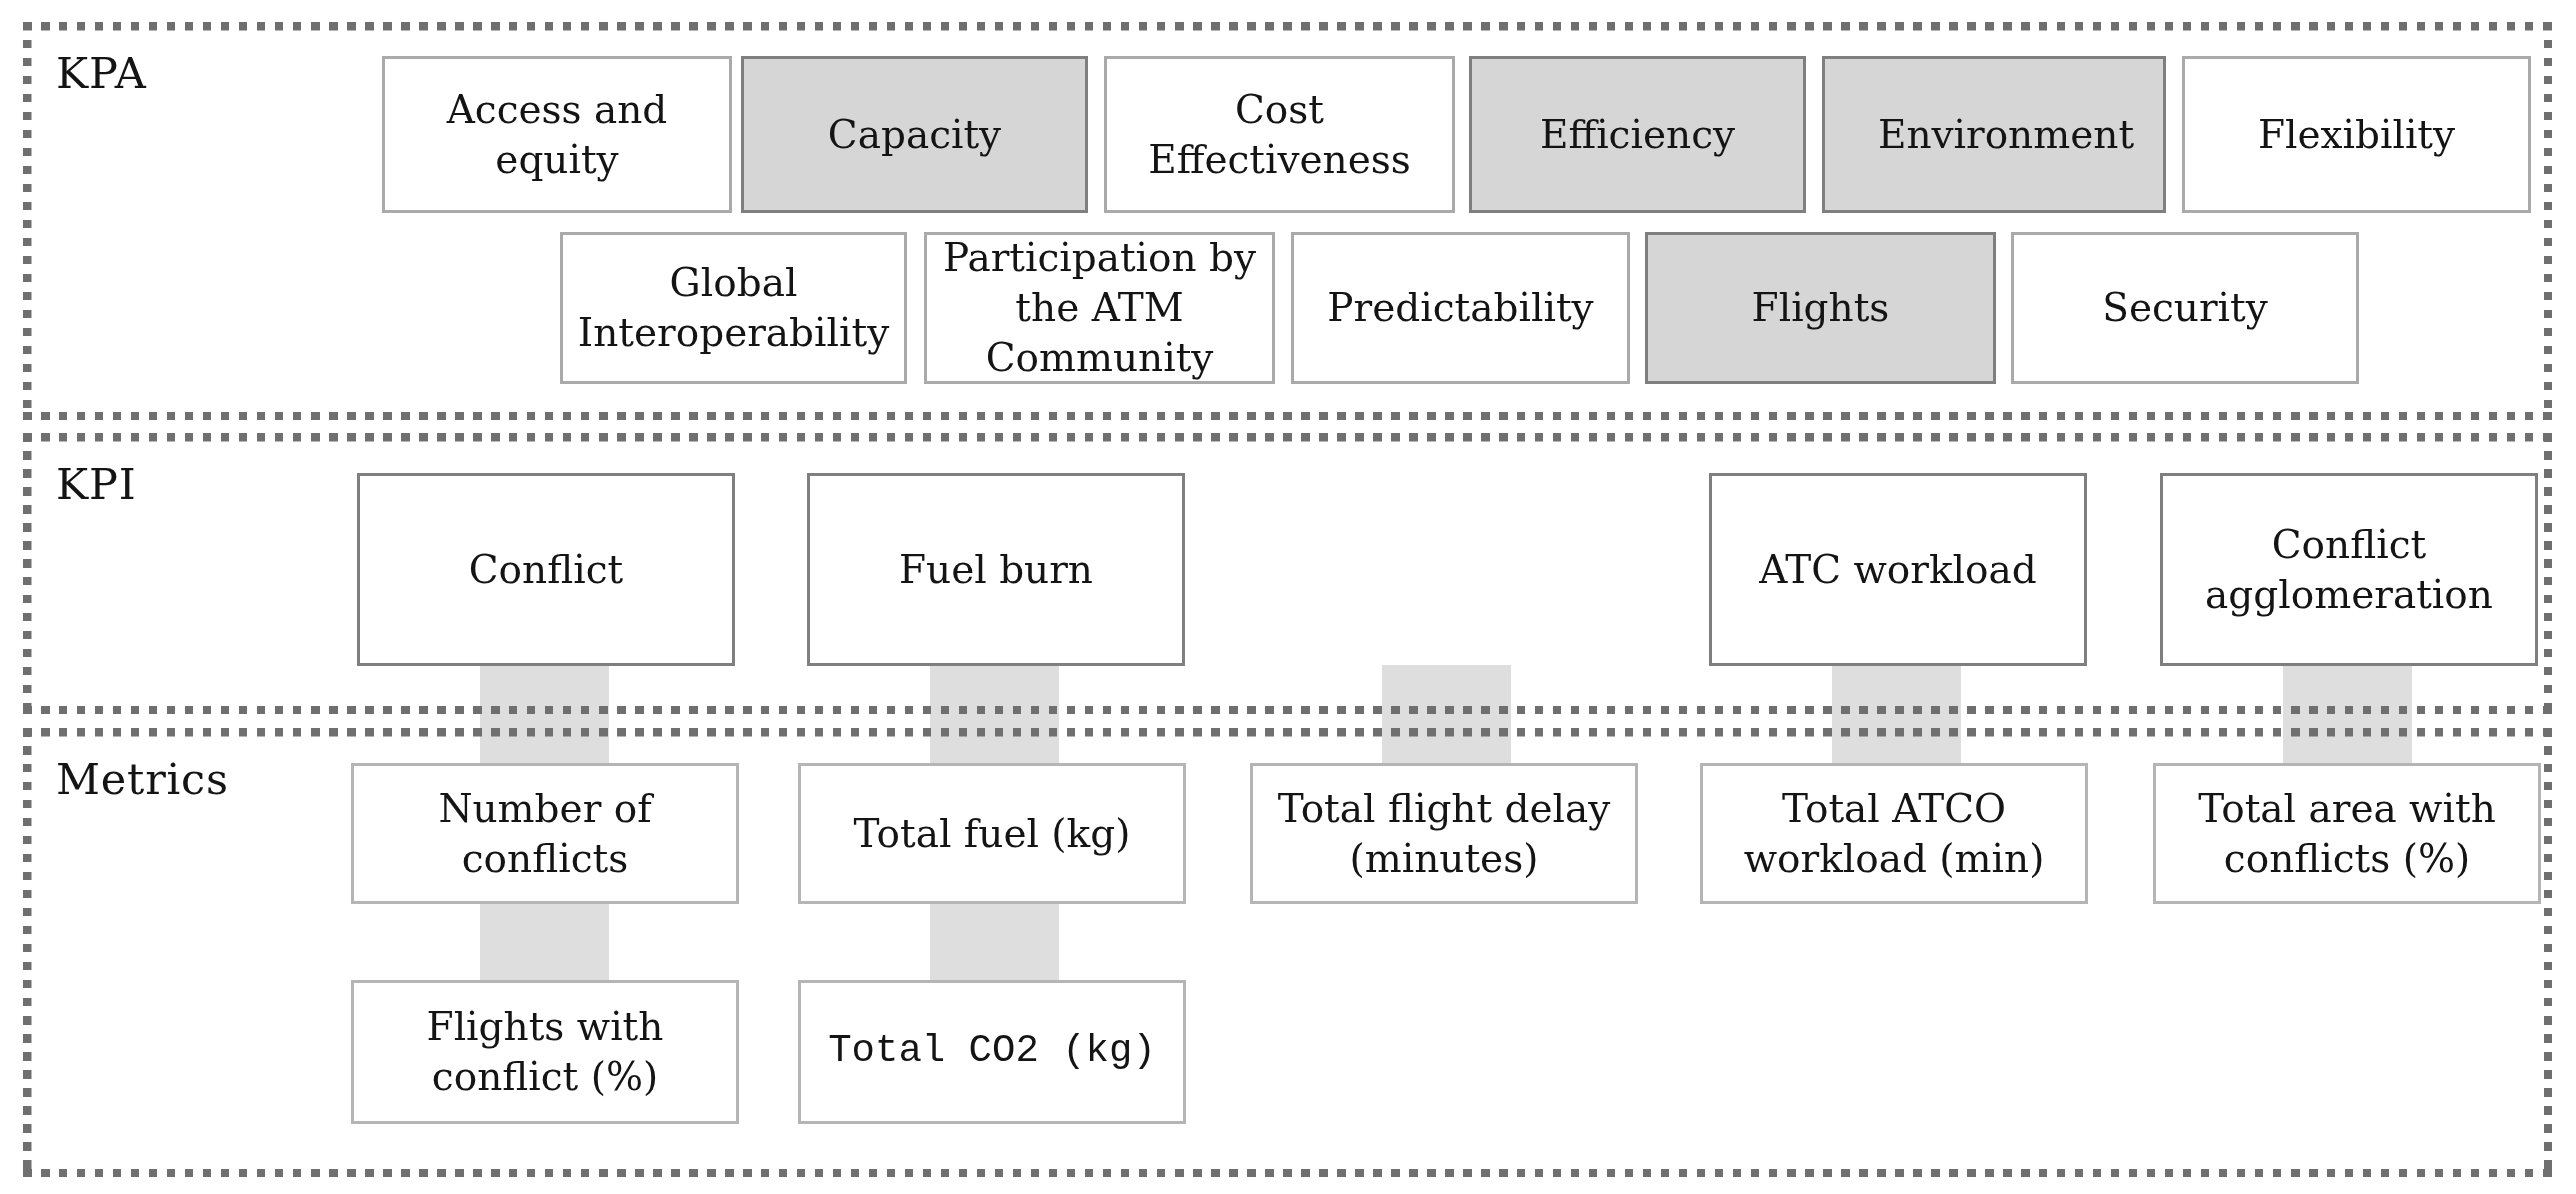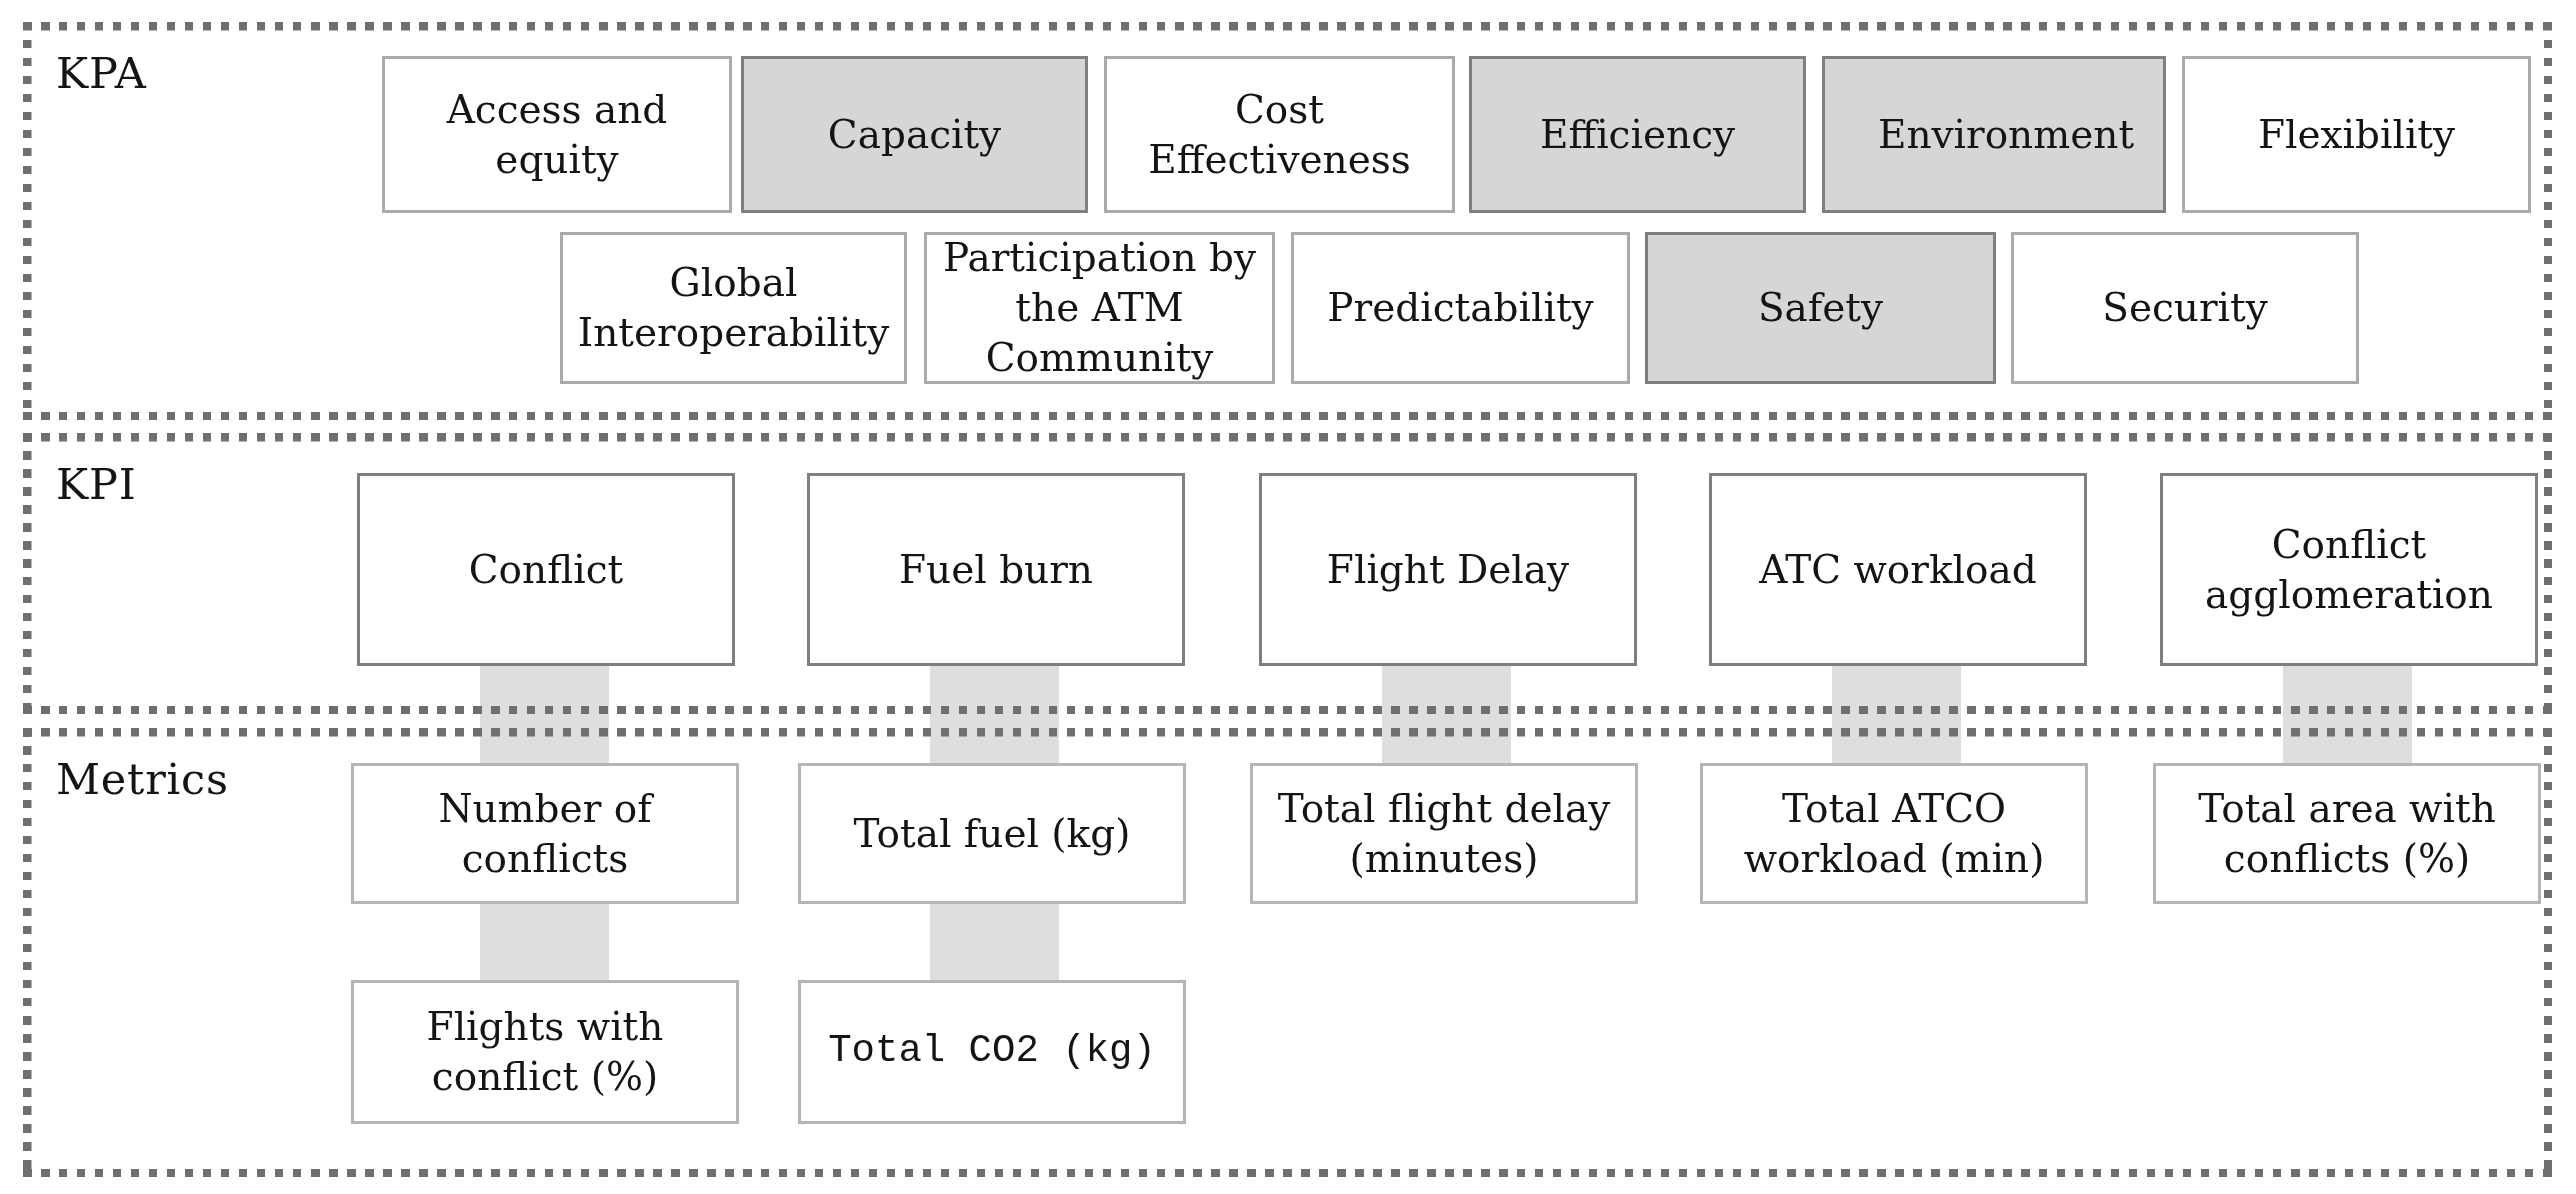--- a/index.html
+++ b/index.html
@@ -110,38 +110,35 @@
     </div>
     <div class="box kpa-plain" style="left:901px;top:210px;width:351px;height:152px;justify-content:center;">
       <span class="box-label">Participation by
 the ATM
 Community</span>
     </div>
     <div class="box kpa-plain" style="left:1268px;top:210px;width:339px;height:152px;">
       <span class="box-label">Predictability</span>
     </div>
     <div class="box kpa-gray" style="left:1622px;top:210px;width:351px;height:152px;">
-      <span class="box-label">Safety</span>
+      <span class="box-label">Flights</span>
     </div>
     <div class="box kpa-plain" style="left:1988px;top:210px;width:348px;height:152px;">
       <span class="box-label">Security</span>
     </div>
   </div>
 
   <div class="section" style="left:23px;top:433px;width:2529px;height:281px;">
     <div class="section-label">KPI</div>
 
     <div class="box kpi-box" style="left:334px;top:40px;width:378px;height:193px;">
       <span class="box-label">Conflict</span>
     </div>
     <div class="box kpi-box" style="left:784px;top:40px;width:378px;height:193px;">
       <span class="box-label">Fuel burn</span>
-    </div>
-    <div class="box kpi-box" style="left:1236px;top:40px;width:378px;height:193px;">
-      <span class="box-label">Flight Delay</span>
     </div>
     <div class="box kpi-box" style="left:1686px;top:40px;width:378px;height:193px;">
       <span class="box-label">ATC workload</span>
     </div>
     <div class="box kpi-box" style="left:2137px;top:40px;width:378px;height:193px;">
       <span class="box-label">Conflict
 agglomeration</span>
     </div>
   </div>
 

